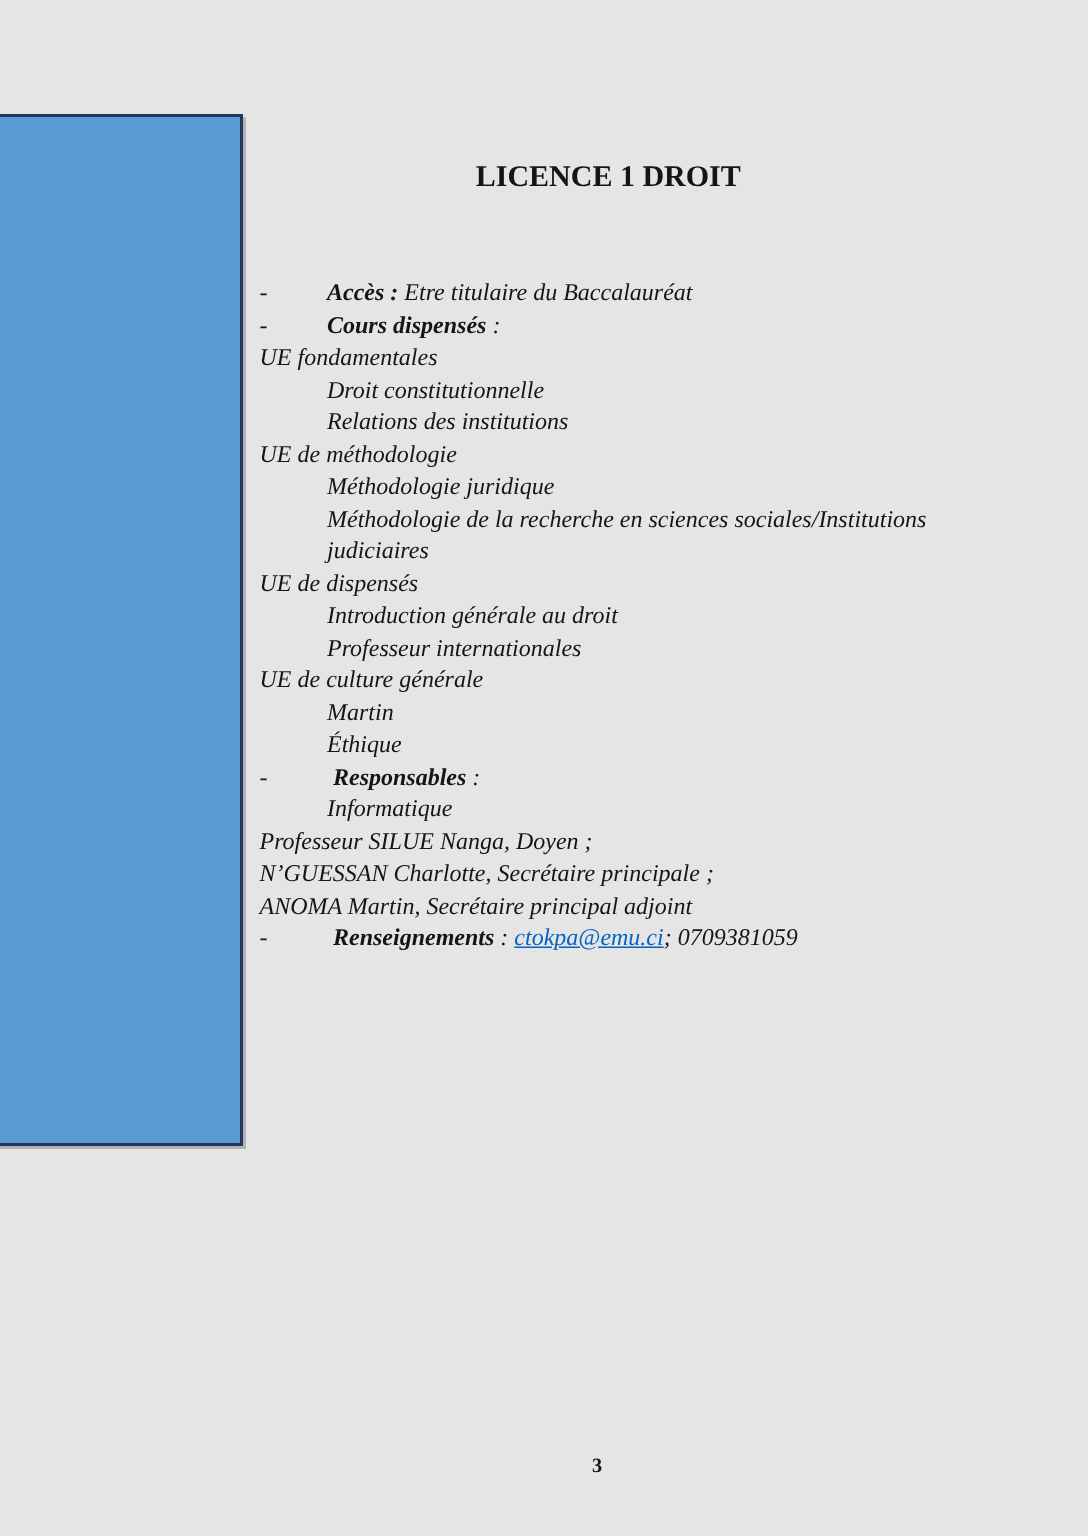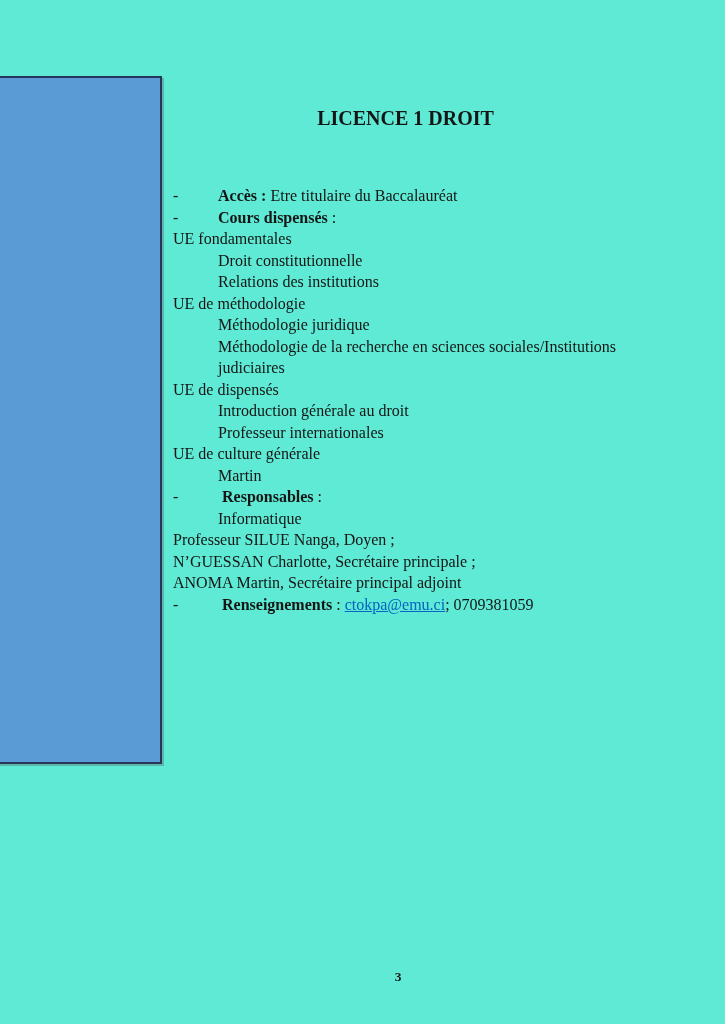--- a/index.html
+++ b/index.html
@@ -1,19 +1,19 @@
 <!DOCTYPE html>
 <html style="--sidebar-fill: #5B9BD5; --sidebar-border: #24365A; --link-color: #0563C1;"><head>
 <meta charset="utf-8">
 <style>
   html,body { margin:0; padding:0; background:#ffffff; }
   .page {
     position:relative;
     width:725px; height:1024px;
-    background:#5eead4;
+    background:#e5e5e5;
     font-family:"Liberation Serif","DejaVu Serif",serif;
     color:#151515;
     overflow:hidden;
   }
   .sidebar-shape {
     position:absolute;
     left:-3px; top:76px;
     width:161px; height:684px;
     background:var(--sidebar-fill,#5B9BD5);
     border:2px solid var(--sidebar-border,#24365A);
@@ -21,21 +21,21 @@
   }
   .doc-title {
     position:absolute;
     left:173px; top:107px; width:465px;
     text-align:center;
     font-size:20px; font-weight:bold;
     white-space:nowrap;
   }
   .content {
     position:absolute;
-    left:173px; top:185px; width:520px;
+    left:173px; top:185px; width:520px;font-style:italic;
   }
   .line {
     white-space:nowrap;
     line-height:21.5px;
     font-size:16px;
   }
   .bullet { display:inline-block; width:45px; }
   .ind    { display:inline-block; width:45px; }
   .b { font-weight:bold; }
   a.link { color:var(--link-color,#0563C1); text-decoration:underline; cursor:pointer; }
@@ -60,20 +60,21 @@
       <div class="line"><span class="ind"></span><span>Relations des institutions</span></div>
       <div class="line"><span>UE de méthodologie</span></div>
       <div class="line"><span class="ind"></span><span>Méthodologie juridique</span></div>
       <div class="line"><span class="ind"></span><span>Méthodologie de la recherche en sciences sociales/Institutions</span></div>
       <div class="line"><span class="ind"></span><span>judiciaires</span></div>
       <div class="line"><span>UE de dispensés</span></div>
       <div class="line"><span class="ind"></span><span>Introduction générale au droit</span></div>
       <div class="line"><span class="ind"></span><span>Professeur internationales</span></div>
       <div class="line"><span>UE de culture générale</span></div>
       <div class="line"><span class="ind"></span><span>Martin</span></div>
+      <div class="line"><span class="ind"></span><span>Éthique</span></div>
       <div class="line"><span class="bullet">-</span><span class="b"> Responsables</span><span> :</span></div>
       <div class="line"><span class="ind"></span><span>Informatique</span></div>
       <div class="line"><span>Professeur SILUE Nanga, Doyen ;</span></div>
       <div class="line"><span>N’GUESSAN Charlotte, Secrétaire principale ;</span></div>
       <div class="line"><span>ANOMA Martin, Secrétaire principal adjoint</span></div>
       <div class="line"><span class="bullet">-</span><span class="b"> Renseignements</span><span> : </span><a class="link" href="#">ctokpa@emu.ci</a><span>; 0709381059</span></div>
     </div>
   <div class="page-num">3</div>
 </div>
 

